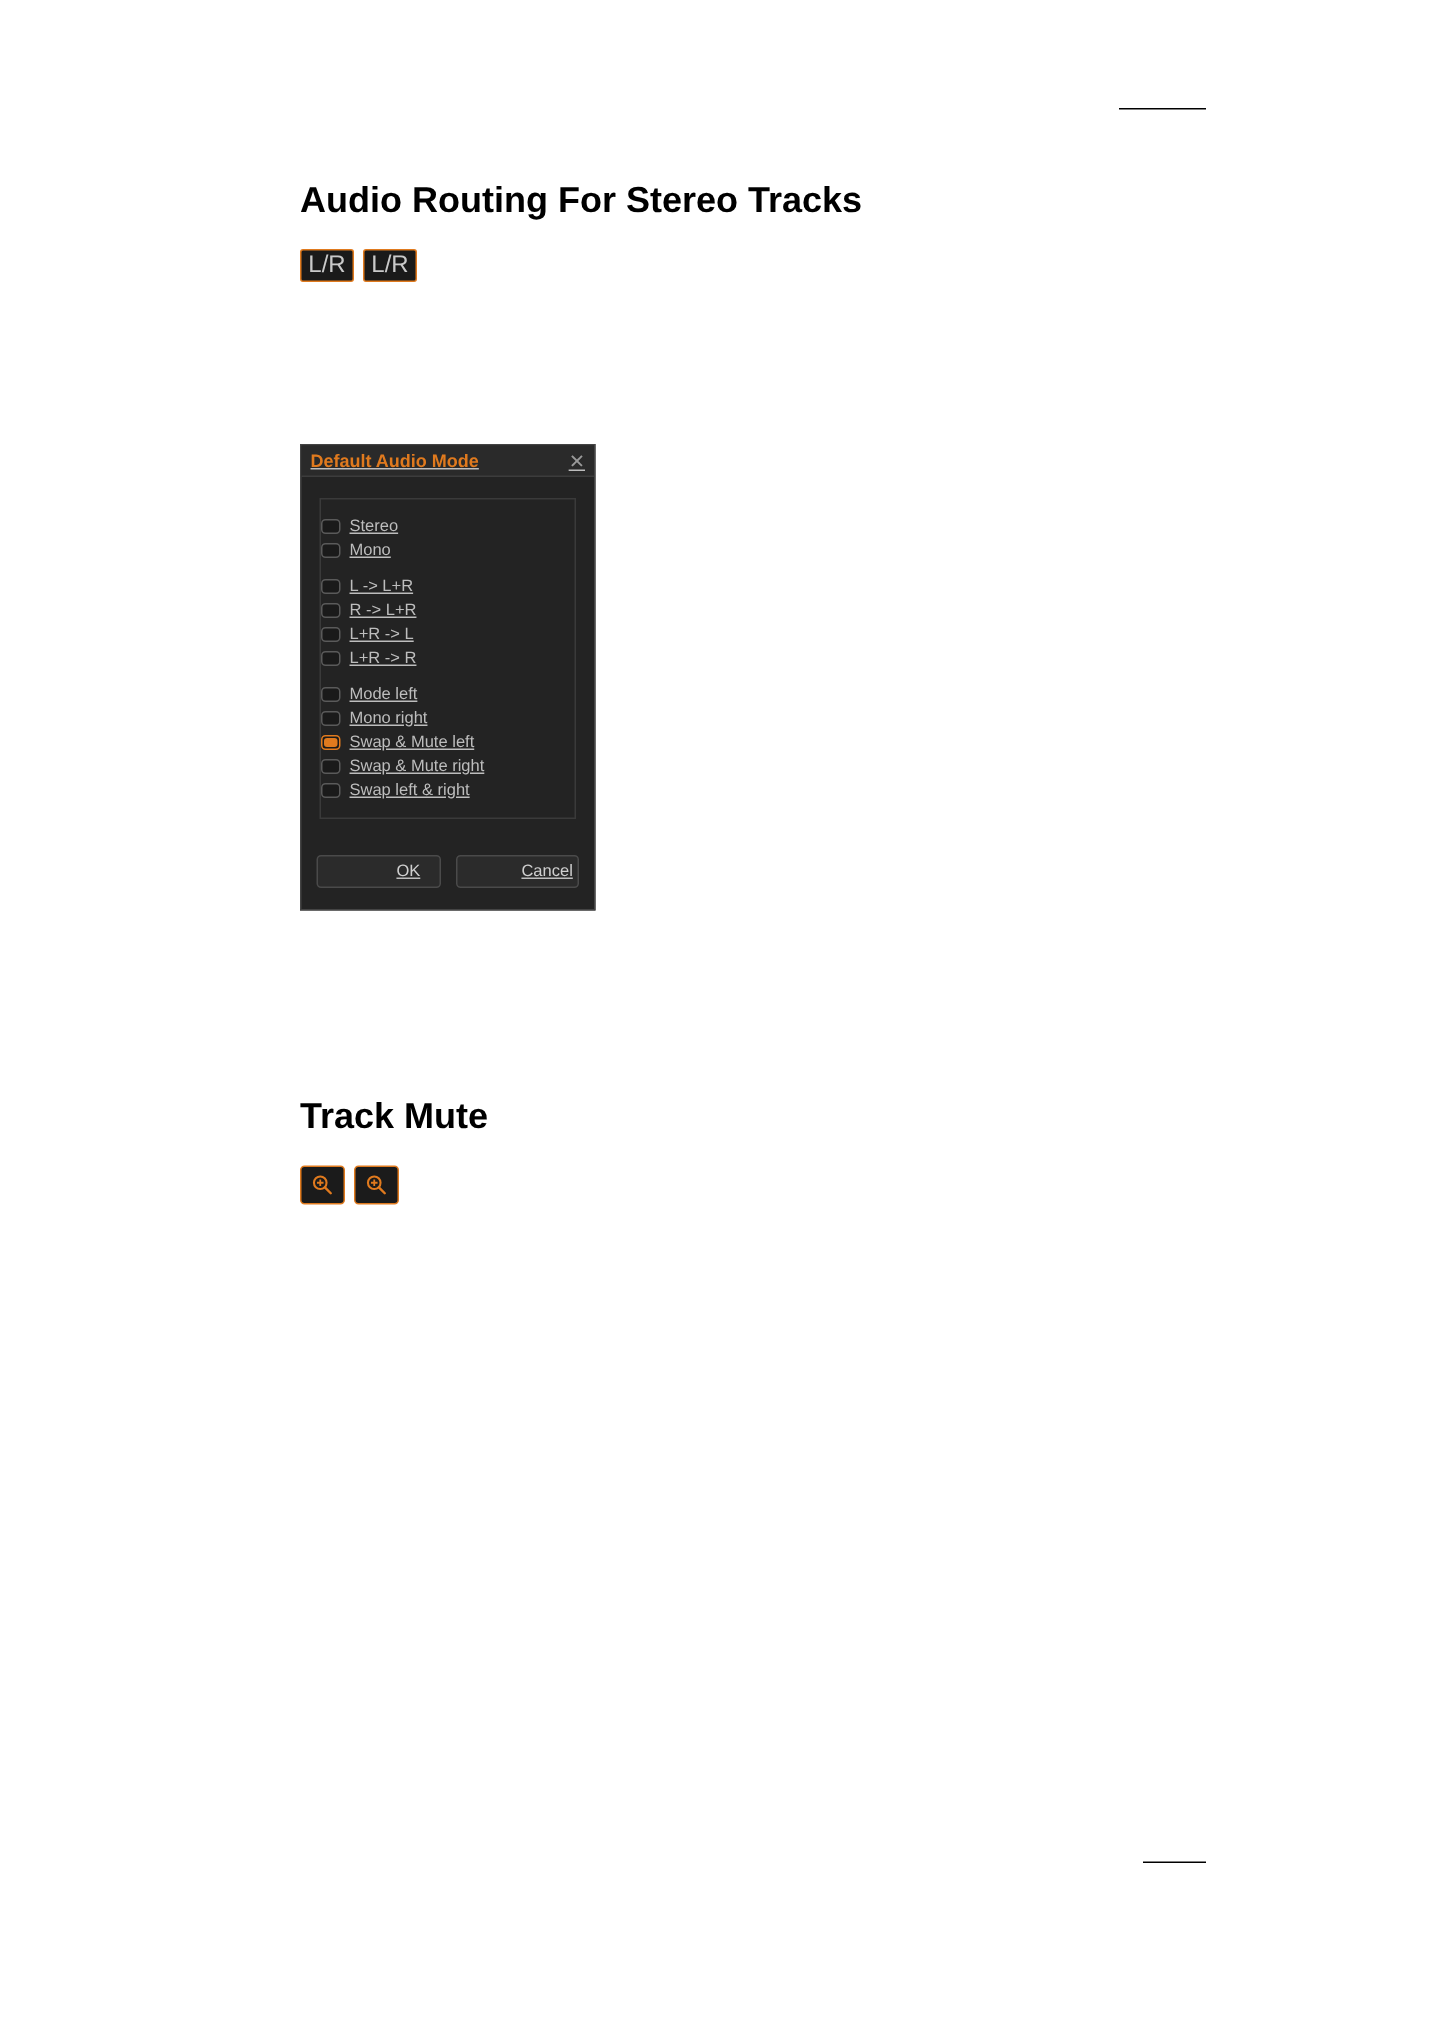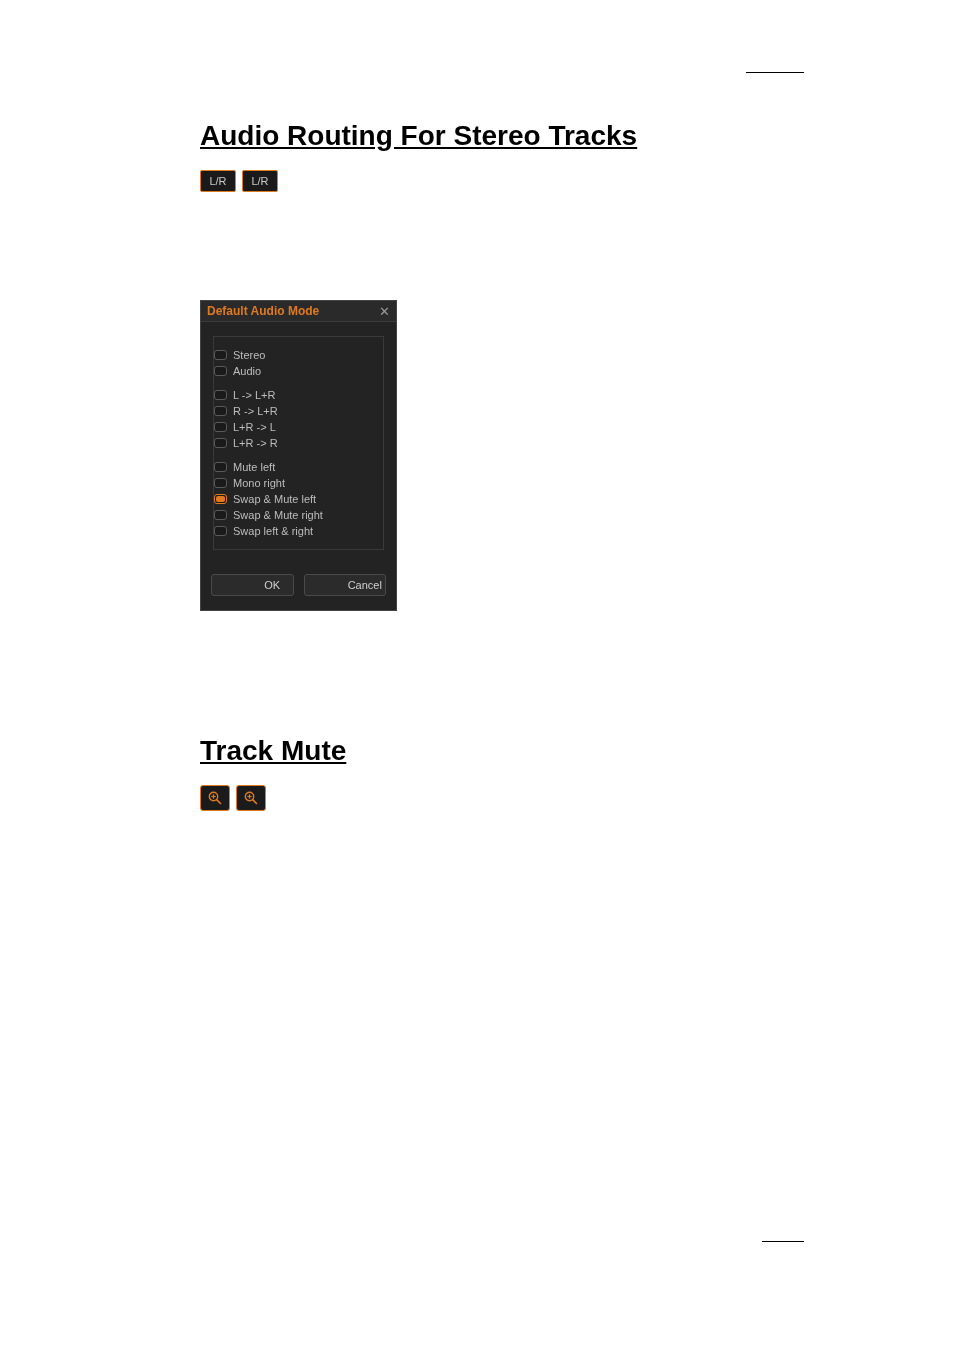--- a/index.html
+++ b/index.html
@@ -29,40 +29,39 @@
     border-top: 1px solid #000;
   }
   .botright-rule {
     position: absolute;
     right: 150px;
     bottom: 108px;
     width: 42px;
     border-top: 1px solid #000;
   }
   h1.section {
-    font-size: 28px;
+    font-size: 24px;
     font-weight: 700;
     margin: 60px 0 18px 0;
-    text-decoration: underline;
   }
   
   .lr-row {
     display: flex;
     gap: 6px;
     margin-bottom: 18px;
   }
   .lr-badge {
     width: 34px;
     height: 20px;
     border-radius: 2px;
     border: 1px solid #e07a1e;
     display: flex;
     align-items: center;
     justify-content: center;
-    font-size: 11px;
+    font-size: 16px;
     color: #c9c9c9;
     background: #1a1a1a;
     font-family: Arial, sans-serif;
   }
   
   .zicon {
     width: 28px;
     height: 24px;
     border-radius: 3px;
     border: 1px solid #e07a1e;
@@ -74,20 +73,21 @@
   .zicon svg { display: block; }
   
   .dlg {
     width: 195px;
     background: #232323;
     border: 1px solid #444;
     color: #bdbdbd;
     font-size: 11px;
     font-family: Arial, sans-serif;
     margin: 0 0 18px 0;
+    text-decoration: underline;
   }
   .dlg-titlebar {
     display: flex;
     align-items: center;
     justify-content: space-between;
     padding: 3px 6px;
     background: #2a2a2a;
     border-bottom: 1px solid #3c3c3c;
   }
   .dlg-title {
@@ -194,21 +194,21 @@
         <span class="dlg-close">✕</span>
       </div>
       <div class="dlg-body">
         <div class="grp">
           <div class="opt">
             <span class="radio"></span>
             <span>Stereo</span>
           </div>
           <div class="opt">
             <span class="radio"></span>
-            <span>Audio</span>
+            <span>Mono</span>
           </div>
           <div class="spacer8"></div>
           <div class="opt">
             <span class="radio"></span>
             <span>L -&gt; L+R</span>
           </div>
           <div class="opt">
             <span class="radio"></span>
             <span>R -&gt; L+R</span>
           </div>
@@ -216,21 +216,21 @@
             <span class="radio"></span>
             <span>L+R -&gt; L</span>
           </div>
           <div class="opt">
             <span class="radio"></span>
             <span>L+R -&gt; R</span>
           </div>
           <div class="spacer8"></div>
           <div class="opt">
             <span class="radio"></span>
-            <span>Mute left</span>
+            <span>Mode left</span>
           </div>
           <div class="opt">
             <span class="radio"></span>
             <span>Mono right</span>
           </div>
           <div class="opt">
             <span class="radio selected"></span>
             <span>Swap &amp; Mute left</span>
           </div>
           <div class="opt">

